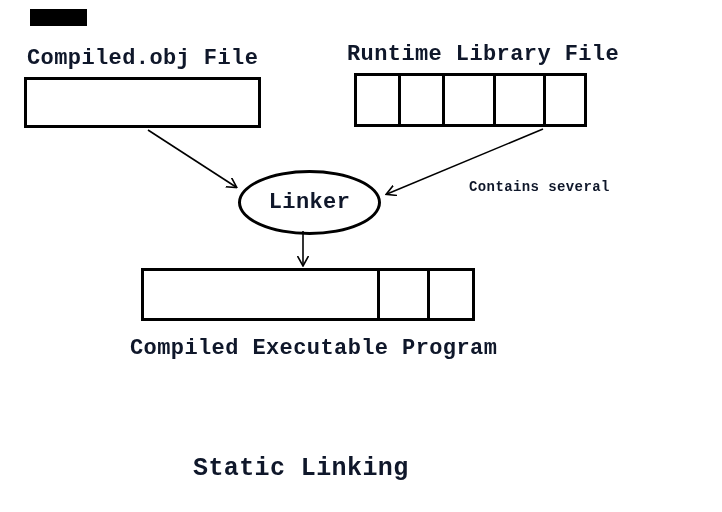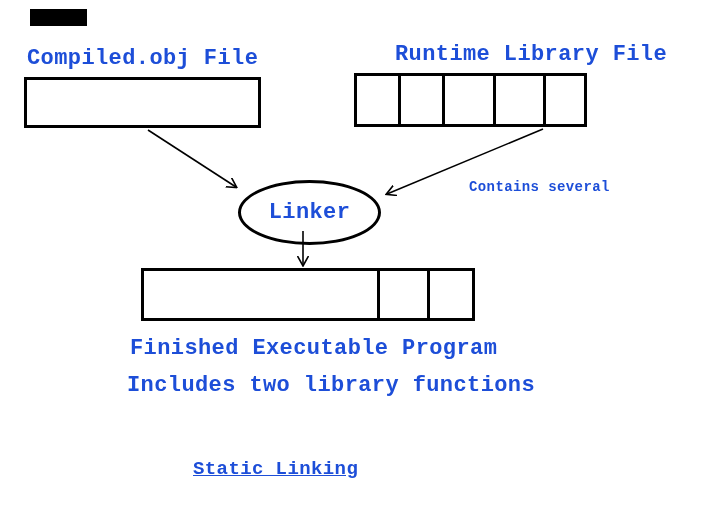--- a/index.html
+++ b/index.html
@@ -7,21 +7,21 @@
     padding: 0;
     background: #ffffff;
   }
   .canvas {
     position: relative;
     width: 722px;
     height: 512px;
     background: #ffffff;
     font-family: "Liberation Mono", "DejaVu Sans Mono", monospace;
     font-weight: bold;
-    color: #1d4ed8;
+    color: #0f172a;
     overflow: hidden;
   }
   .abs { position: absolute; }
   .label {
     font-size: 22px;
     line-height: 22px;
     white-space: nowrap;
     letter-spacing: 0.4px;
   }
   .box {
@@ -45,25 +45,24 @@
     align-items: center;
     justify-content: center;
   }
   .annotation {
     font-size: 14px;
     line-height: 31px;
     white-space: nowrap;
     letter-spacing: 0.4px;
   }
   .title {
-    font-size: 19px;
+    font-size: 25px;
     line-height: 28px;
     white-space: nowrap;
     letter-spacing: 0.4px;
-    text-decoration: underline;
   }
   .corner-mark {
     background: #000000;
   }
   svg.arrows {
     position: absolute;
     left: 0;
     top: 0;
     width: 722px;
     height: 512px;
@@ -73,43 +72,42 @@
 </head>
 <body>
 
 <div class="canvas">
 
   <div class="abs corner-mark" style="left:30px; top:9px; width:57px; height:17px;"></div>
 
   <div class="abs label" style="left:27px; top:48px;">Compiled.obj File</div>
   <div class="abs box" style="left:24px; top:77px; width:237px; height:51px;"></div>
 
-  <div class="abs label" style="left:347px; top:44px;margin-left:48px;">Runtime Library File</div>
+  <div class="abs label" style="left:347px; top:44px;">Runtime Library File</div>
   <div class="abs box" style="left:354px; top:73px; width:233px; height:54px;">
     <div class="divider" style="left:41px;"></div>
     <div class="divider" style="left:85px;"></div>
     <div class="divider" style="left:136px;"></div>
     <div class="divider" style="left:186px;"></div>
   </div>
 
-  <div class="abs ellipse" style="left:238px; top:180px; width:143px; height:65px;">
+  <div class="abs ellipse" style="left:238px; top:170px; width:143px; height:65px;">
     <span class="label">Linker</span>
   </div>
 
   <div class="abs annotation" style="left:469px; top:172px;">
     <div>Contains several</div>
   </div>
 
   <div class="abs box" style="left:141px; top:268px; width:334px; height:53px;">
     <div class="divider" style="left:233px;"></div>
     <div class="divider" style="left:283px;"></div>
   </div>
 
-  <div class="abs label" style="left:130px; top:338px;">Finished Executable Program</div>
-  <div class="abs label" style="left:127px; top:375px;">Includes two library functions</div>
+  <div class="abs label" style="left:130px; top:338px;">Compiled Executable Program</div>
 
   <div class="abs title" style="left:193px; top:455px;">Static Linking</div>
 
   <svg class="arrows" viewBox="0 0 722 512">
     <defs>
       <marker id="arrowhead" markerWidth="11" markerHeight="12" refX="9" refY="5.5" orient="auto" markerUnits="userSpaceOnUse">
         <path d="M0,0 L10,5.5 L0,11" fill="none" stroke="#000000" stroke-width="1.6"></path>
       </marker>
     </defs>
     <line x1="148" y1="130" x2="236" y2="187" stroke="#000000" stroke-width="1.6" marker-end="url(#arrowhead)"></line>

